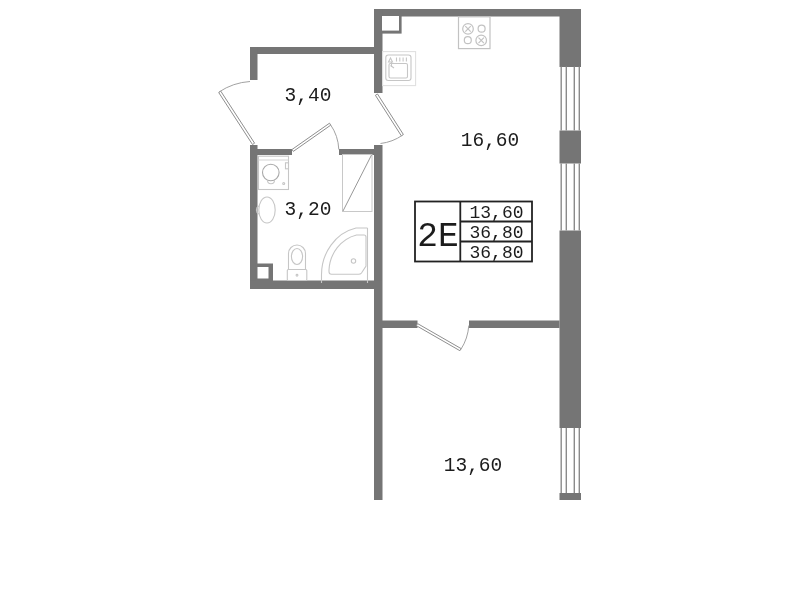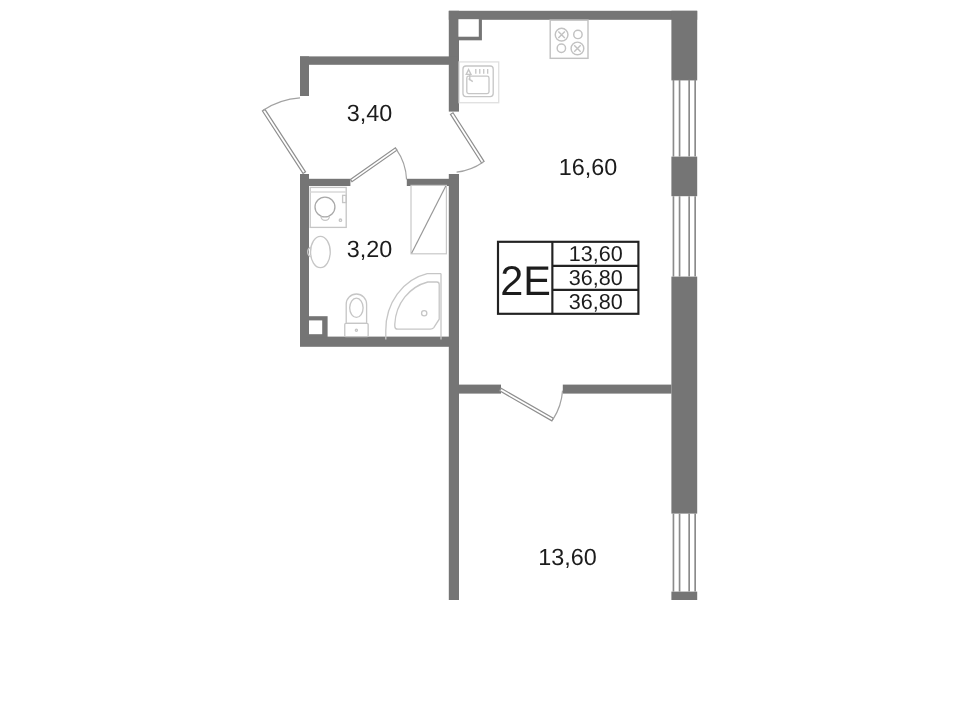--- a/index.html
+++ b/index.html
@@ -1,16 +1,16 @@
 <!DOCTYPE html>
 <html><head>
 <meta charset="utf-8">
 <style>
   html,body{margin:0;padding:0;background:#ffffff;}
-  .wrap{width:799px;height:500px;position:relative;font-family:Liberation Sans, sans-serif;}
+  .wrap{width:799px;height:500px;position:relative;font-family:Liberation Mono, monospace;}
 </style>
 </head>
 <body>
 <div class="wrap">
 <svg width="799" height="600" viewBox="0 0 799 600" xmlns="http://www.w3.org/2000/svg">
 
   <rect x="0" y="0" width="799" height="600" fill="#ffffff"></rect>
 
   <g stroke="none">
 

